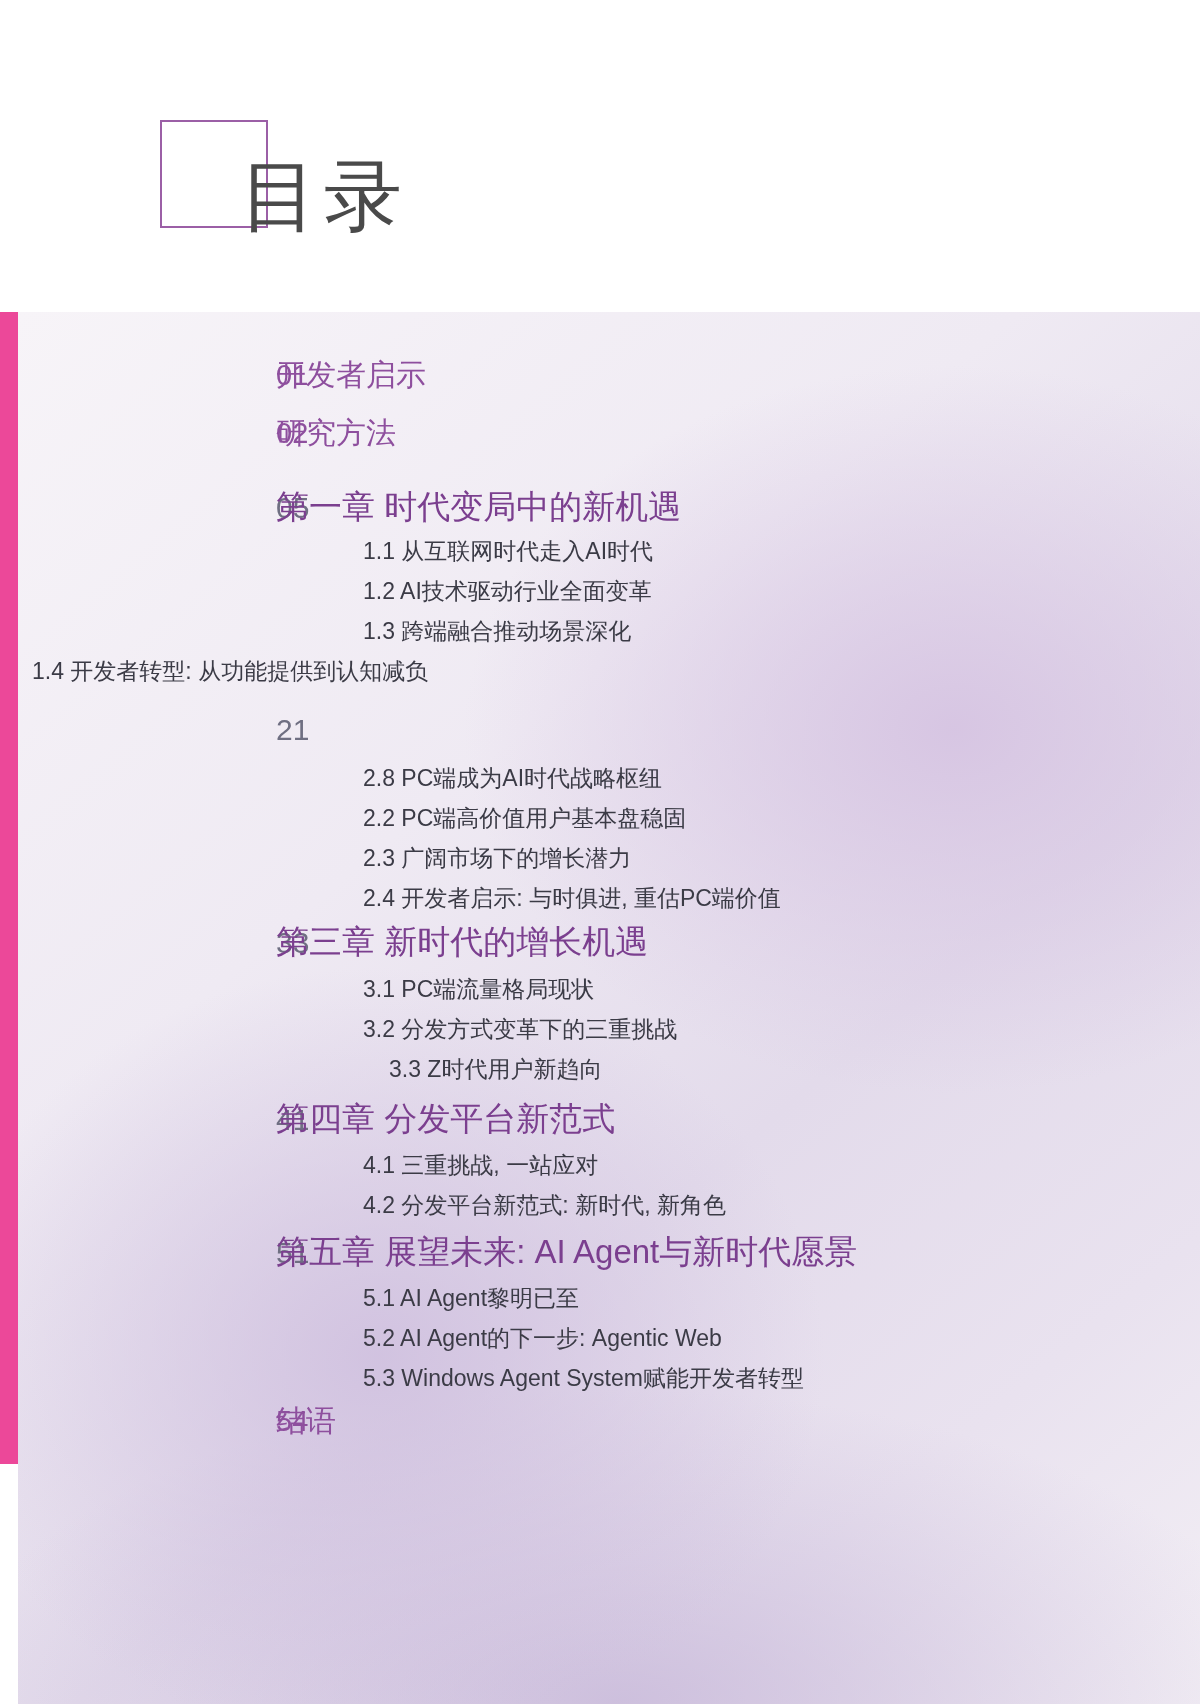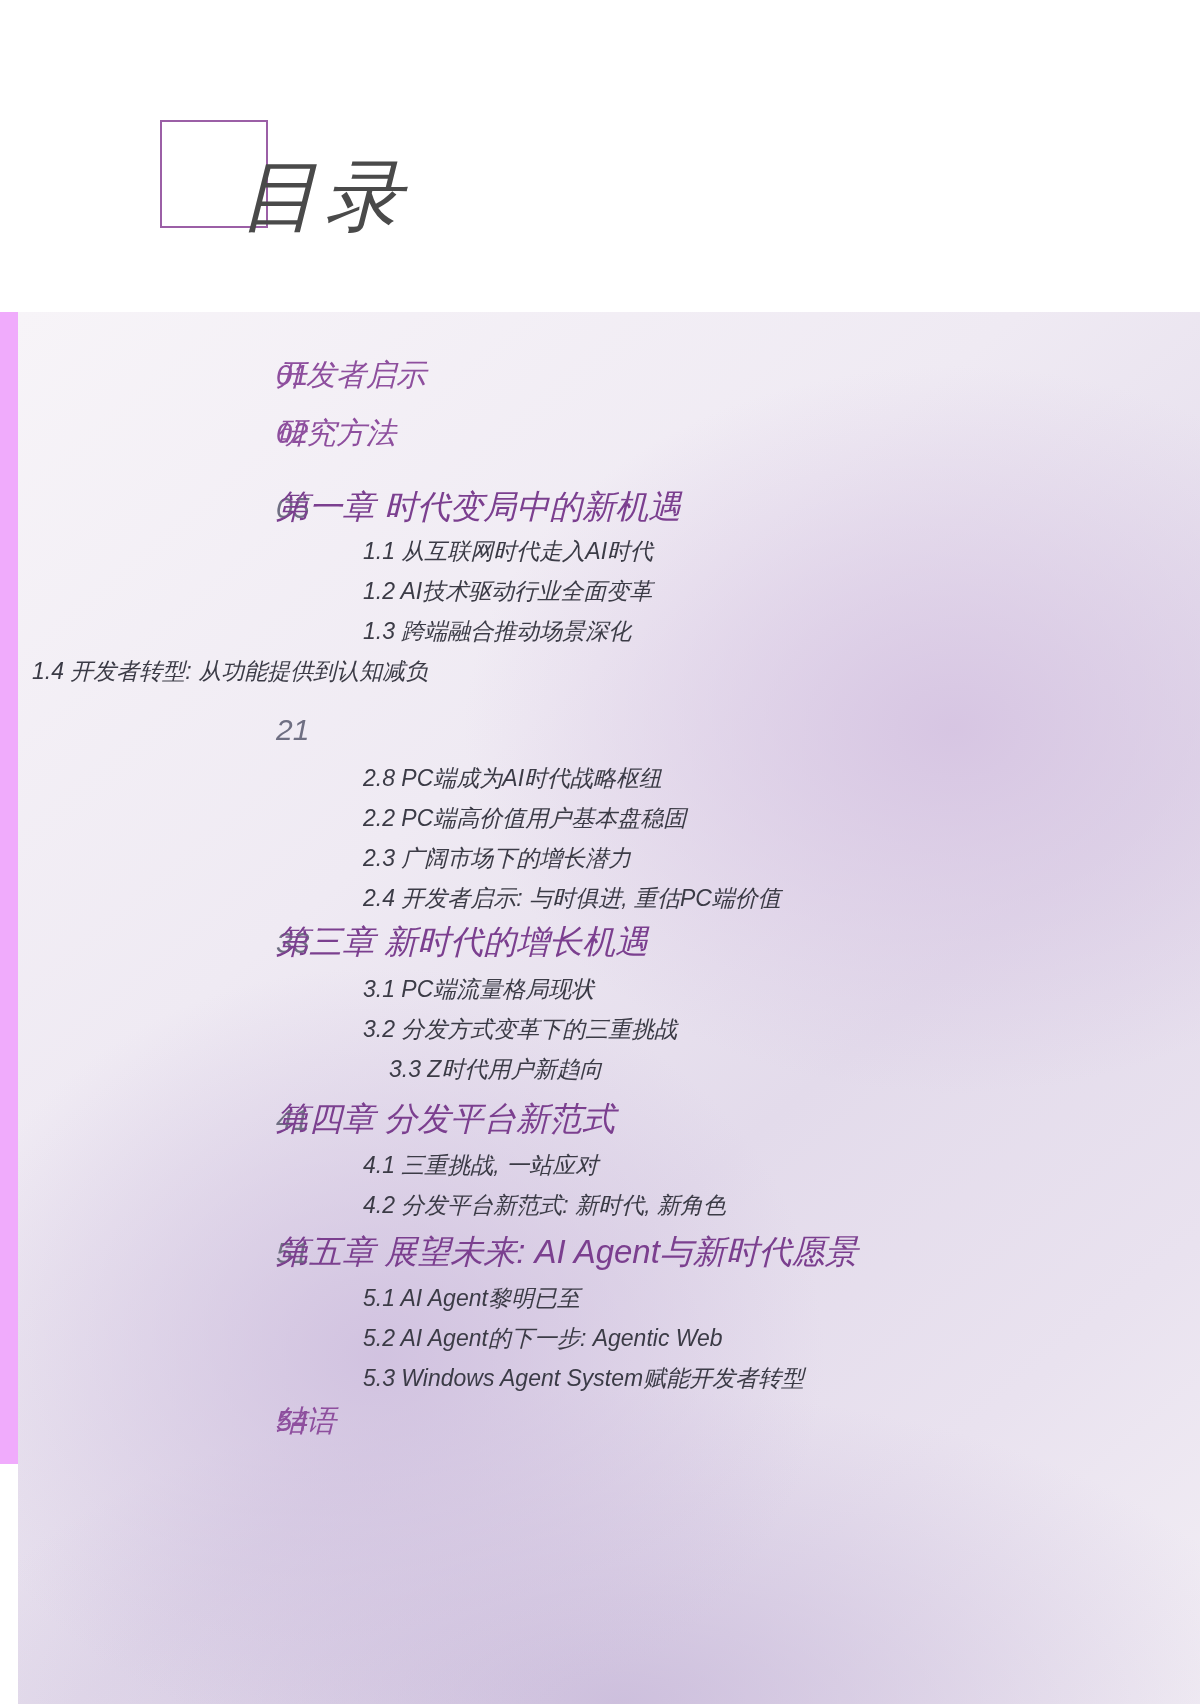--- a/index.html
+++ b/index.html
@@ -10,23 +10,22 @@
   body {
     width: 1200px;
     height: 1704px;
     font-family: "Liberation Sans", sans-serif;
     overflow: hidden;
   }
   .page {
     position: relative;
     width: 1200px;
     height: 1464px;
-    background: #f0abfc;
+    background: #ec4899;
     box-sizing: border-box;
-    font-style: italic;
   }
   
   .header {
     position: absolute;
     left: 0;
     top: 0;
     width: 1200px;
     height: 312px;
     background: #ffffff;
   }

